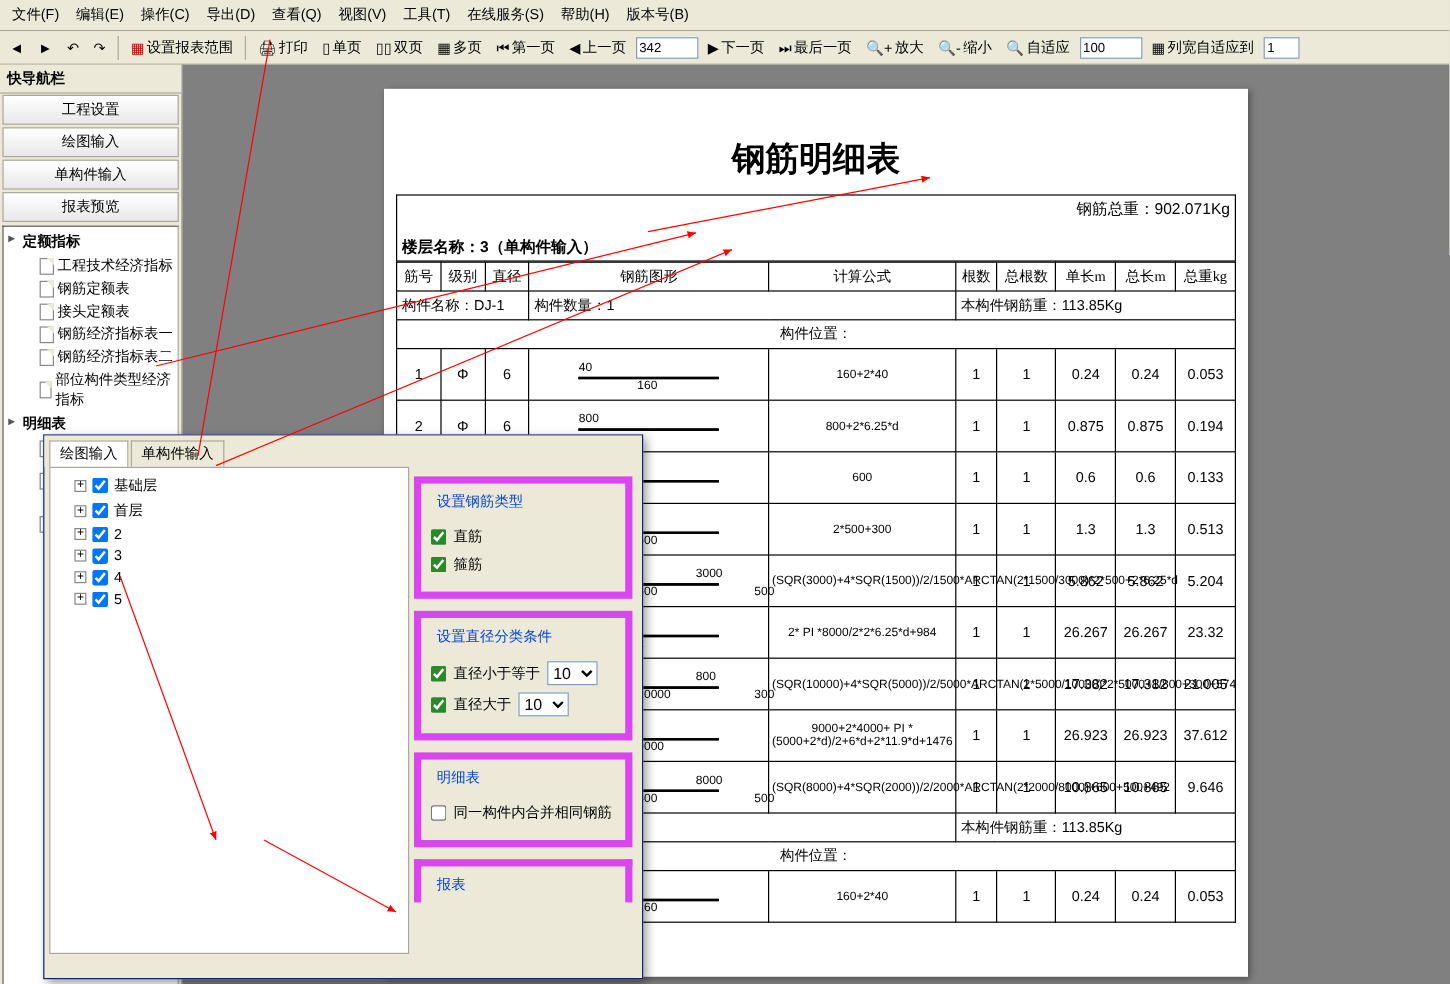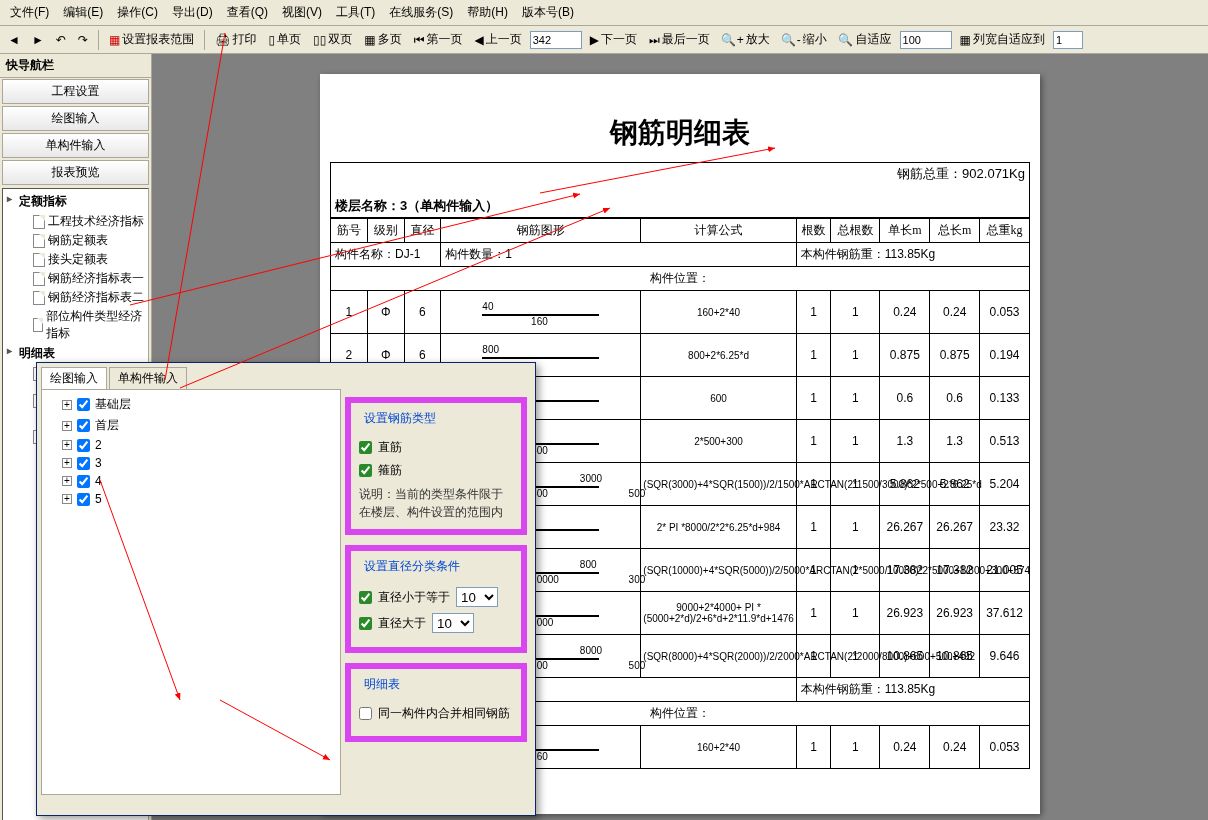--- a/index.html
+++ b/index.html
@@ -406,41 +406,43 @@
       <div class="fieldset">
         <div class="legend">设置钢筋类型</div>
         <div class="fs-row">
             <input type="checkbox" checked="" style="">
             <span>直筋</span>
           </div>
         <div class="fs-row">
             <input type="checkbox" checked="" style="">
             <span>箍筋</span>
           </div>
-        <div class="fs-note">说明：当前的类型条件限于在楼层、构件设置的范围内</div>
       </div>
       <div class="fieldset">
         <div class="legend">设置直径分类条件</div>
         <div class="fs-row">
             <input type="checkbox" checked="" style="">
             <span>直径小于等于</span>
             <select class="fs-select"><option>10</option></select>
           </div>
         <div class="fs-row">
             <input type="checkbox" checked="" style="">
             <span>直径大于</span>
             <select class="fs-select"><option>10</option></select>
           </div>
       </div>
       <div class="fieldset">
         <div class="legend">明细表</div>
         <div class="fs-row">
             <input type="checkbox" style="">
             <span>同一构件内合并相同钢筋</span>
           </div>
+      </div>
+      <div class="fieldset" style="border-bottom:none;padding-bottom:0">
+        <div class="legend">报表</div>
       </div>
     </div>
   </div>
 </div>
 
 <svg class="overlay">
   <defs>
       <marker id="ah" markerWidth="8" markerHeight="8" refX="7" refY="3" orient="auto">
         <path d="M0,0 L7,3 L0,6 Z" fill="#f00"></path>
       </marker>

